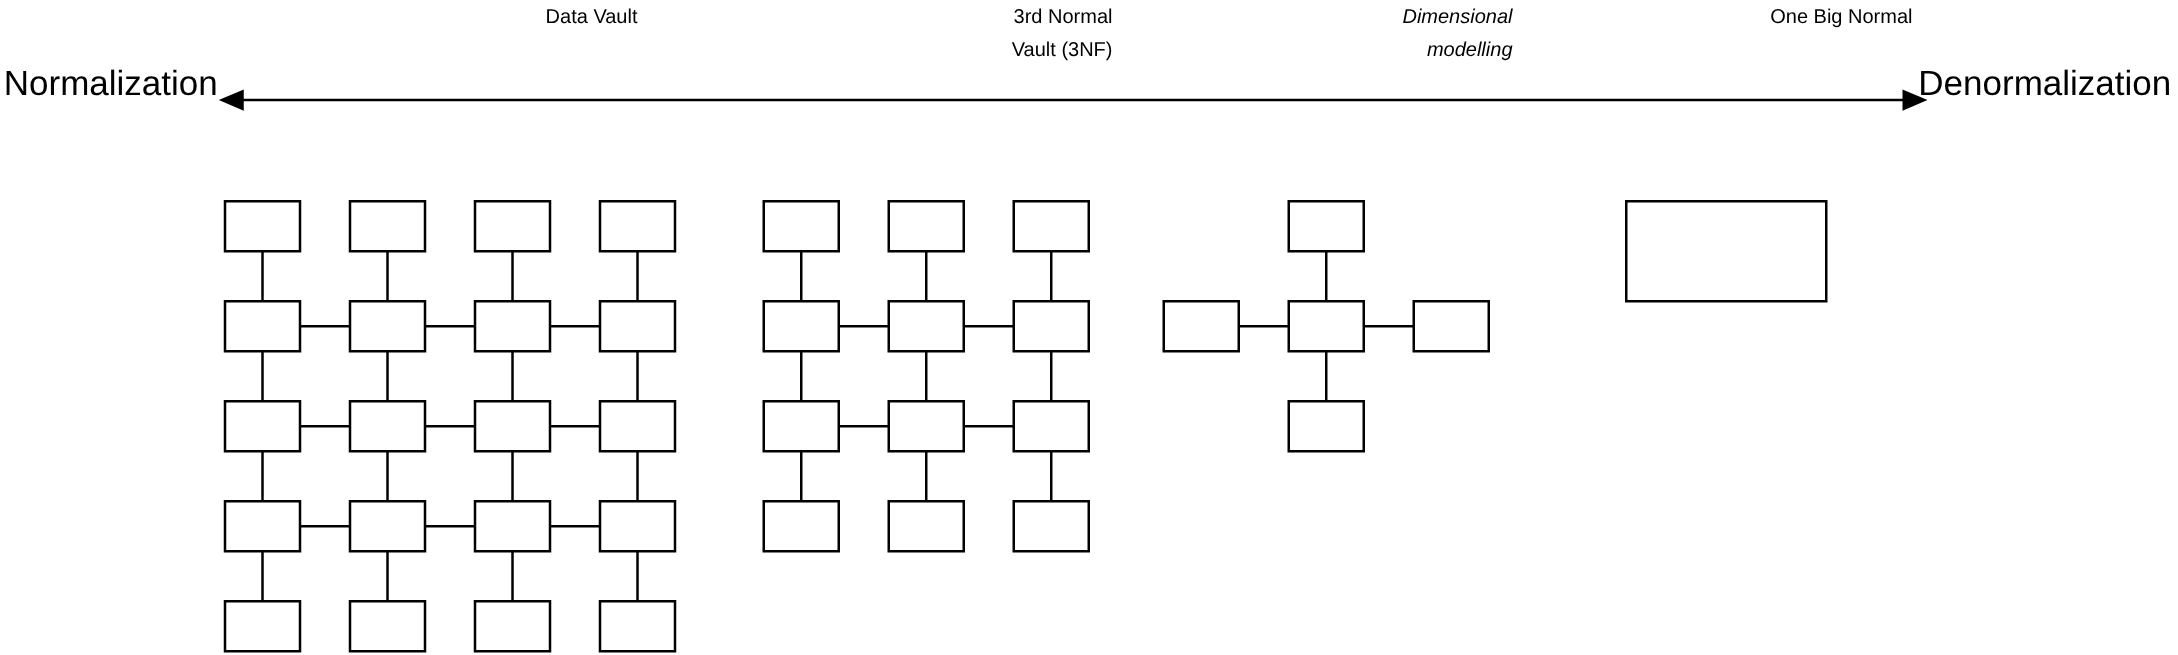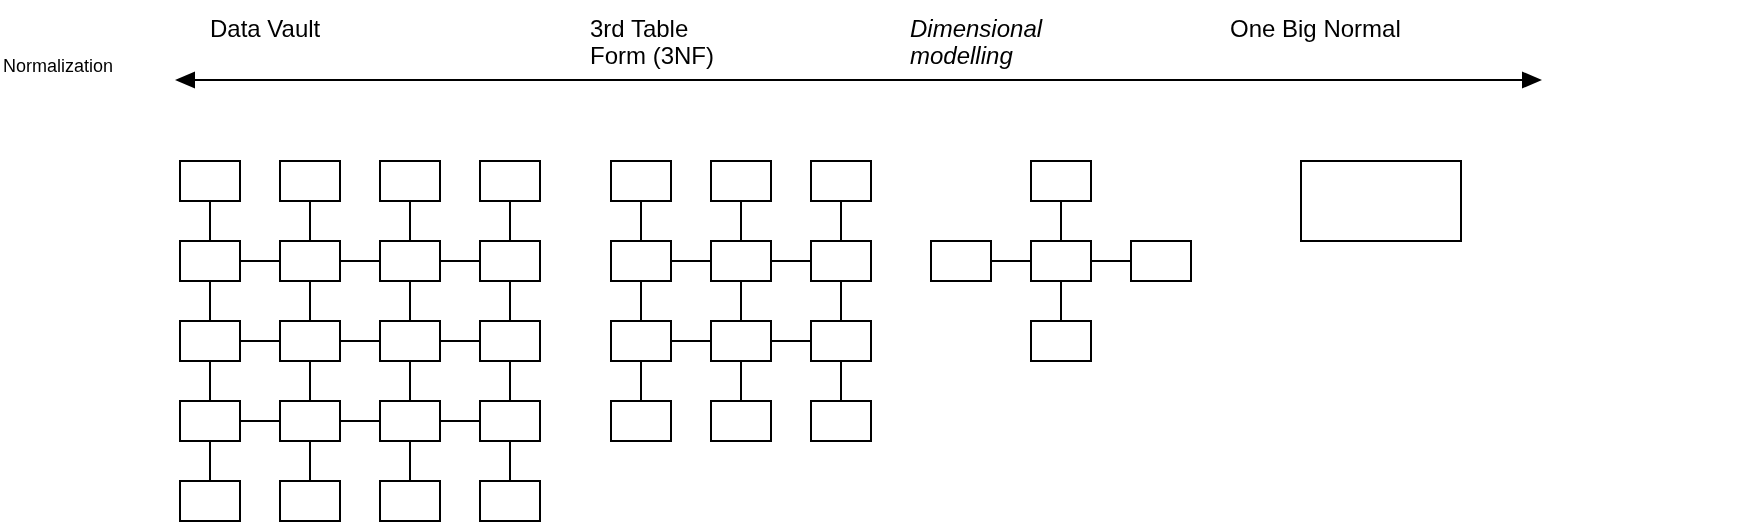--- a/index.html
+++ b/index.html
@@ -30,32 +30,32 @@
     stroke: var(--ink, #000000);
     stroke-width: 2;
   }
   .arrowhead {
     fill: var(--ink, #000000);
     stroke: none;
   }
   .side-label {
     position: absolute;
     top: 53px;
-    font-size: 18px;
+    font-size: 28px;
     line-height: 27px;
     white-space: nowrap;
   }
   .side-label.left { left: 3px; }
   .side-label.right { right: 5px; }
   .top-label {
     position: absolute;
-    top: 15px;
+    top: 0px;
     width: 300px;
-    text-align: left;
-    font-size: 24px;
+    text-align: right;
+    font-size: 16px;
     line-height: 27px;
   }
 </style>
 </head>
 <body>
 
 <div id="canvas">
   <svg id="diagram-svg" width="1742" height="524">
       <line x1="193" y1="80" x2="1524" y2="80" class="edge"></line>
       <polygon points="175,80 195,71.5 195,88.5" class="arrowhead"></polygon>
@@ -135,27 +135,28 @@
       <line x1="991" y1="261" x2="1031" y2="261" class="edge"></line>
       <line x1="1091" y1="261" x2="1131" y2="261" class="edge"></line>
       <rect x="1031" y="161" width="60" height="40" class="node"></rect>
       <rect x="931" y="241" width="60" height="40" class="node"></rect>
       <rect x="1031" y="241" width="60" height="40" class="node"></rect>
       <rect x="1131" y="241" width="60" height="40" class="node"></rect>
       <rect x="1031" y="321" width="60" height="40" class="node"></rect>
       <rect x="1301" y="161" width="160" height="80" class="node"></rect>
     </svg>
   <div class="side-label left">Normalization</div>
+  <div class="side-label right">Denormalization</div>
   <div id="top-labels">
       <div class="top-label" style="left: 210px;">
         <div>Data Vault</div>
       </div>
       <div class="top-label" style="left: 590px;">
-        <div>3rd Table</div>
-        <div>Form (3NF)</div>
+        <div>3rd Normal</div>
+        <div>Vault (3NF)</div>
       </div>
       <div class="top-label" style="left: 910px; font-style: italic;">
         <div>Dimensional</div>
         <div>modelling</div>
       </div>
       <div class="top-label" style="left: 1230px;">
         <div>One Big Normal</div>
       </div>
     </div>
 </div>

